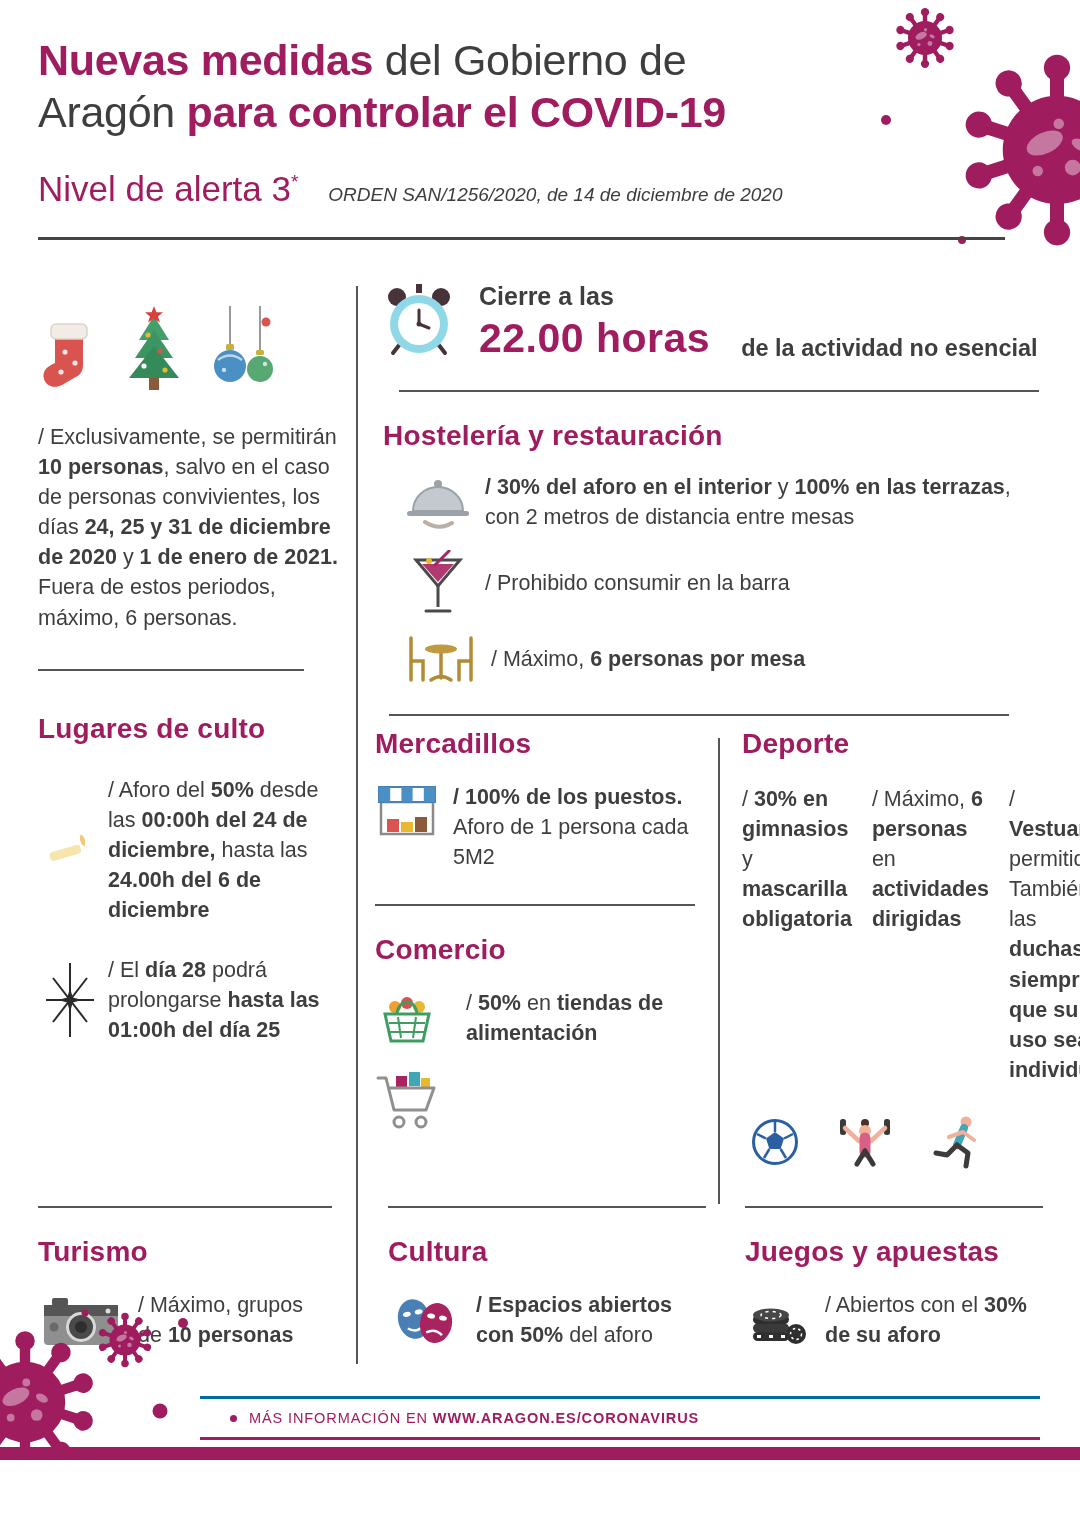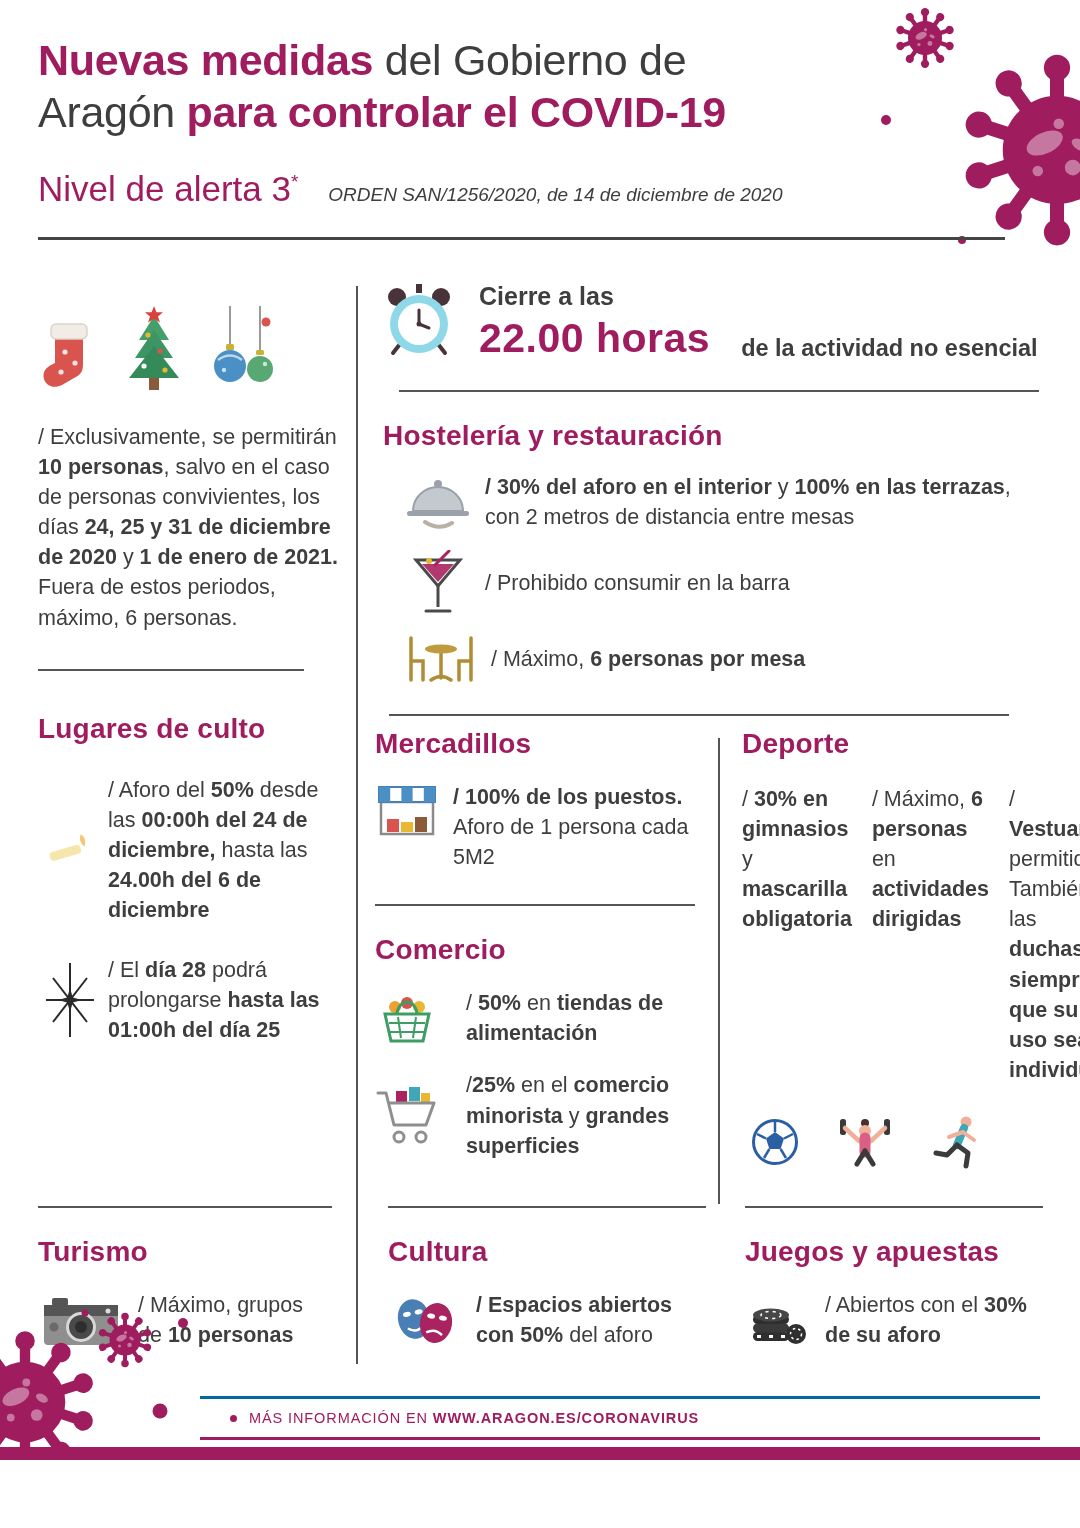--- a/index.html
+++ b/index.html
@@ -328,21 +328,20 @@
       <div class="icon-col">
         <svg width="64" height="62" viewBox="0 0 64 62">
           <rect x="21" y="6" width="11" height="12" fill="#a8235f"></rect>
           <rect x="34" y="2" width="11" height="14" fill="#3fa7b5"></rect>
           <rect x="46" y="8" width="9" height="10" fill="#e8b830"></rect>
           <path d="M3 8 H11 L19 40 H51 L59 18 H15" fill="none" stroke="#8f8f8f" stroke-width="3" stroke-linecap="round" stroke-linejoin="round"></path>
           <circle cx="24" cy="52" r="5" fill="none" stroke="#8f8f8f" stroke-width="3"></circle>
           <circle cx="46" cy="52" r="5" fill="none" stroke="#8f8f8f" stroke-width="3"></circle>
         </svg>
       </div>
-      <p class="txt"><span>/</span><span class="b">25%</span><span> en el </span><span class="b">comercio minorista</span><span> y </span><span class="b">grandes superficies</span></p>
     </div>
   </section>
 
   <section class="col-right">
     <h2 class="sec-title">Deporte</h2>
     <div class="dep-items">
       <p class="txt"><span>/ </span><span class="b">30% en gimnasios</span><span> y </span><span class="b">mascarilla obligatoria</span></p>
       <p class="txt"><span>/ Máximo, </span><span class="b">6 personas</span><span> en </span><span class="b">actividades dirigidas</span></p>
       <p class="txt"><span>/ </span><span class="b">Vestuarios</span><span> permitidos. También las </span><span class="b">duchas, siempre que su uso sea individual</span></p>
     </div>

